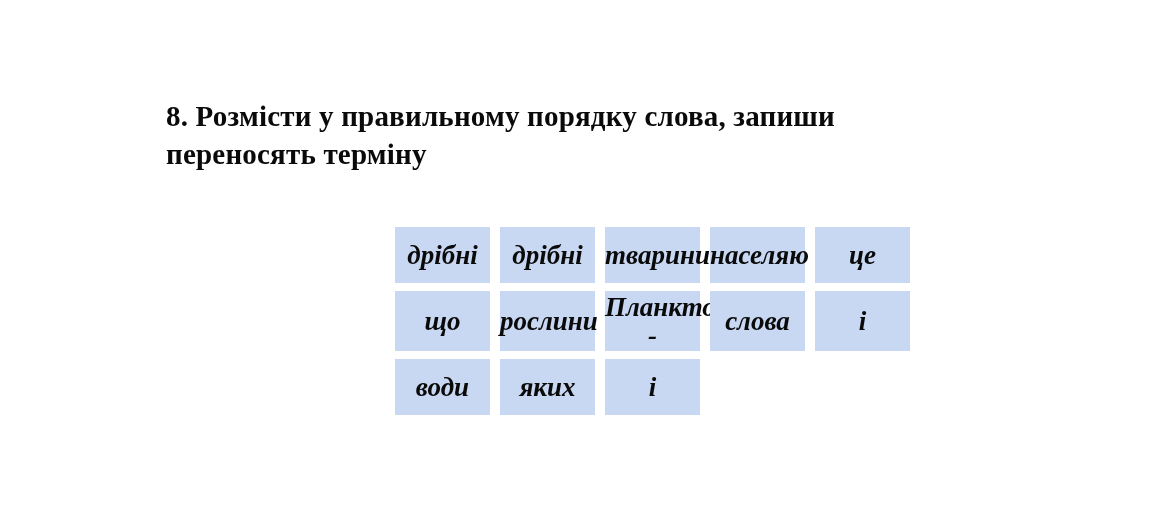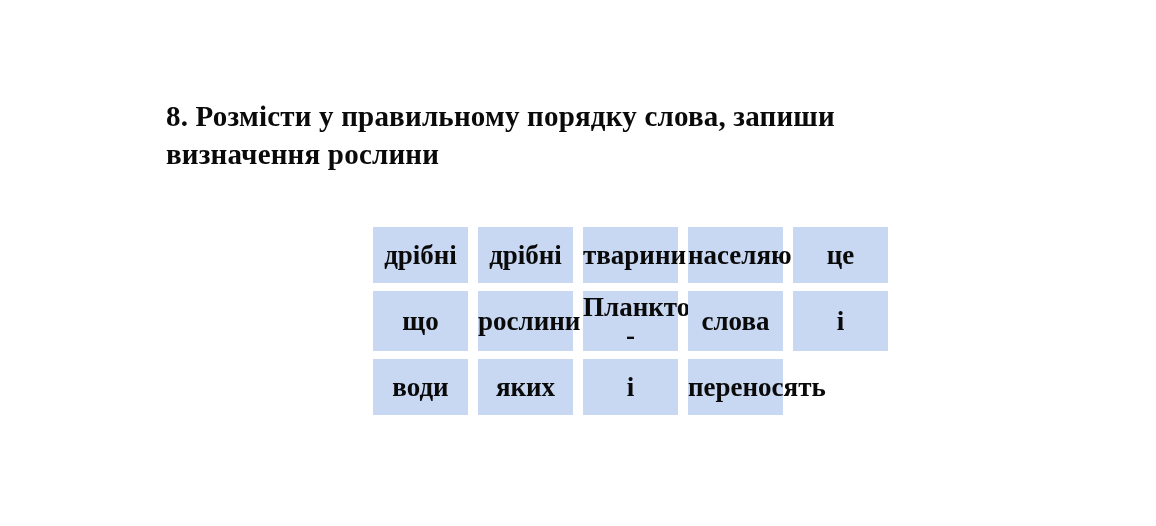--- a/index.html
+++ b/index.html
@@ -19,27 +19,28 @@
     top: 97px;
     width: 840px;
     font-size: 29px;
     font-weight: bold;
     line-height: 38px;
     letter-spacing: 0.2px;
     color: #0a0a0a;
   }
   .word-grid {
     position: absolute;
-    left: 373px;
+    left: 395px;
     top: 227px;
     display: grid;
     grid-template-columns: repeat(5, 95px);
     grid-template-rows: 56px 60px 56px;
     column-gap: 10px;
     row-gap: 8px;
+    font-style: italic;
   }
   .tile {
     background: var(--tile-color, #c8d7f2);
     display: flex;
     align-items: center;
     justify-content: center;
     font-size: 27px;
     font-weight: bold;
     line-height: 1.05;
     cursor: pointer;
@@ -56,21 +57,21 @@
   .r2c1{grid-area:2/1}.r2c2{grid-area:2/2}.r2c3{grid-area:2/3}.r2c4{grid-area:2/4}.r2c5{grid-area:2/5}
   .r3c1{grid-area:3/1}.r3c2{grid-area:3/2}.r3c3{grid-area:3/3}.r3c4{grid-area:3/4}
 </style>
 </head>
 <body>
 
 <div class="page">
 
   <div class="task-title">
     <div>8. Розмісти у правильному порядку слова, запиши</div>
-    <div>визначення рослини</div>
+    <div>переносять терміну</div>
   </div>
 
   <div class="word-grid">
     <div class="tile r1c1">
         <span>дрібні</span>
       </div>
     <div class="tile r1c2">
         <span>дрібні</span>
       </div>
     <div class="tile r1c3">
@@ -101,18 +102,15 @@
 
     <div class="tile r3c1">
         <span>води</span>
       </div>
     <div class="tile r3c2">
         <span>яких</span>
       </div>
     <div class="tile r3c3">
         <span>і</span>
       </div>
-    <div class="tile r3c4">
-        <span>переносять</span>
-      </div>
   </div>
 
 </div>
 
 </body></html>

